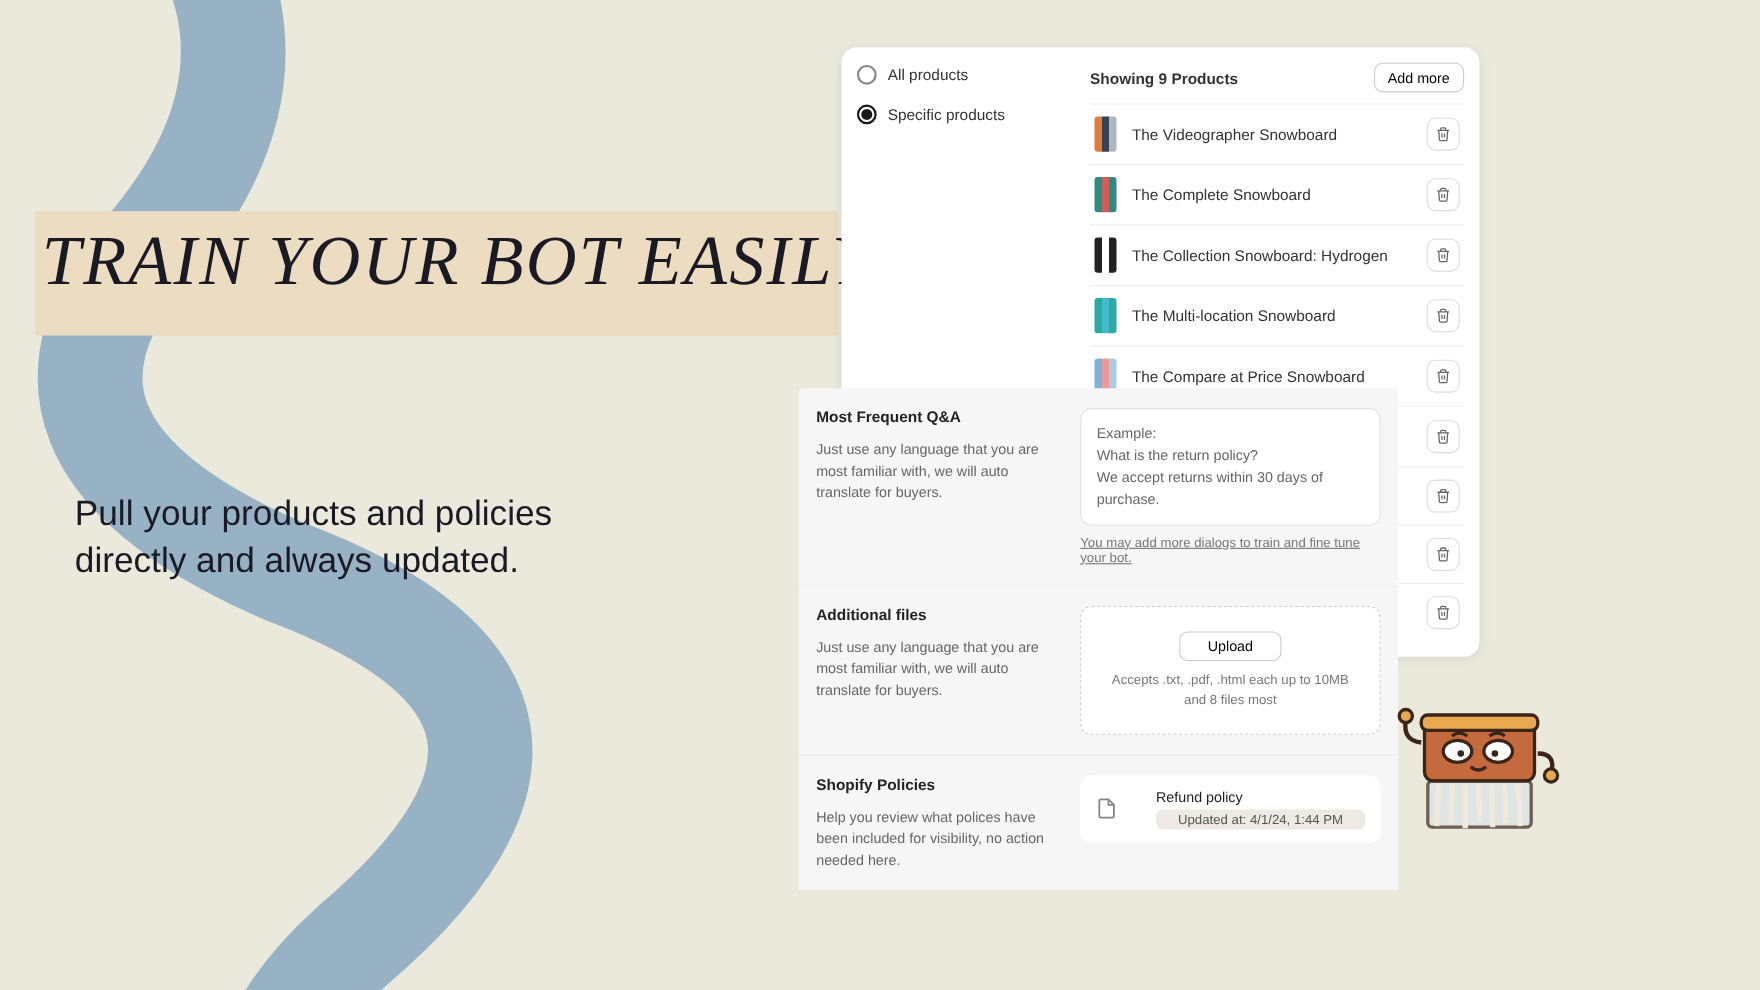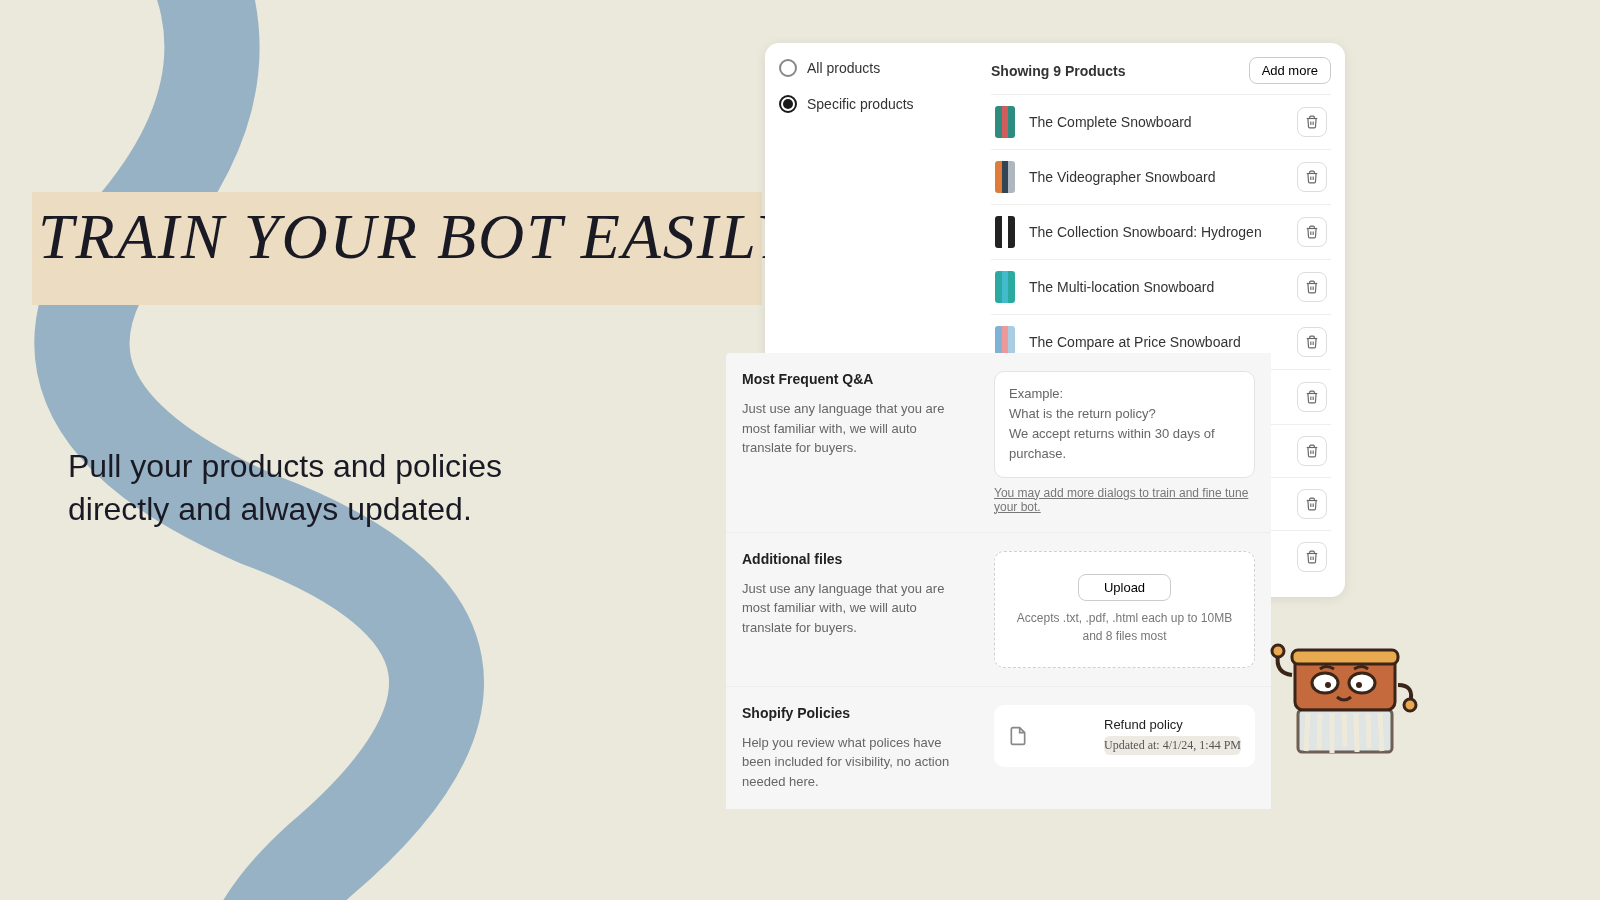--- a/index.html
+++ b/index.html
@@ -107,21 +107,21 @@
       background: #f6f6f6;
       z-index: 4;
       border-radius: 4px 0 0 0;
     }
     .section {
       padding: 18px 16px;
       border-bottom: 1px solid #eee;
     }
     .section-title { font-size: 14px; font-weight: 600; color: #222; margin-bottom: 12px; }
     .section-desc { font-size: 13px; color: #666; line-height: 1.5; max-width: 210px; }
-    .section-flex { display: flex; gap: 32px; }
+    .section-flex { display: flex; gap: 20px; }
     .section-left { width: 220px; }
     .section-right { flex: 1; }
     
     
     .qa-box {
       background: #fff; border: 1px solid #e3e3e3; border-radius: 10px;
       padding: 12px 14px; font-size: 13px; color: #666; line-height: 1.55;
     }
     .qa-hint { font-size: 12px; color: #777; margin-top: 8px; text-decoration: underline; }
     
@@ -141,23 +141,22 @@
       background: #fff; border-radius: 10px; padding: 12px 14px;
       display: flex; align-items: center; gap: 12px; justify-content: space-between;
     }
     .policy-icon {
       width: 20px; height: 20px; color: #888;
     }
     .policy-info { display: flex; flex-direction: column; gap: 4px; }
     .policy-name { font-size: 13px; color: #222; }
     .policy-badge {
       display: inline-block; font-size: 12px; color: #555;
-      background: #eceae3; padding: 2px 0; border-radius: 6px;
+      background: #eceae3; padding: 2px 20px; border-radius: 6px;
       width: fit-content;
-      font-family: Liberation Serif, serif;
     }
     
     
     .mascot {
       position: absolute;
       bottom: 135px;
       right: 180px;
       width: 150px;
       height: 140px;
       z-index: 5;
@@ -188,34 +187,34 @@
         <span>Specific products</span>
       </div>
     </div>
     <div class="products-main">
       <div class="products-header">
         <span class="products-count">Showing 9 Products</span>
         <button class="add-more-btn">Add more</button>
       </div>
       <div id="product-list">
           <div class="product-row">
+            <div class="product-thumb" style="background: linear-gradient(90deg, rgb(224, 123, 57) 33%, rgb(51, 68, 85) 33%, rgb(51, 68, 85) 66%, rgb(174, 182, 191) 66%);"></div>
+            <span class="product-name">The Videographer Snowboard</span>
+            <button class="trash-btn">
+              <svg width="14" height="14" viewBox="0 0 24 24" fill="none" stroke="#666" stroke-width="2">
+                <polyline points="3 6 5 6 21 6"></polyline>
+                <path d="M19 6l-1 14a2 2 0 0 1-2 2H8a2 2 0 0 1-2-2L5 6"></path>
+                <path d="M10 11v6M14 11v6"></path>
+                <path d="M8 6V4a2 2 0 0 1 2-2h4a2 2 0 0 1 2 2v2"></path>
+              </svg>
+            </button>
+          </div>
+          <div class="product-row">
             <div class="product-thumb" style="background: linear-gradient(90deg, rgb(46, 139, 127) 33%, rgb(209, 92, 92) 33%, rgb(209, 92, 92) 66%, rgb(46, 139, 127) 66%);"></div>
             <span class="product-name">The Complete Snowboard</span>
-            <button class="trash-btn">
-              <svg width="14" height="14" viewBox="0 0 24 24" fill="none" stroke="#666" stroke-width="2">
-                <polyline points="3 6 5 6 21 6"></polyline>
-                <path d="M19 6l-1 14a2 2 0 0 1-2 2H8a2 2 0 0 1-2-2L5 6"></path>
-                <path d="M10 11v6M14 11v6"></path>
-                <path d="M8 6V4a2 2 0 0 1 2-2h4a2 2 0 0 1 2 2v2"></path>
-              </svg>
-            </button>
-          </div>
-          <div class="product-row">
-            <div class="product-thumb" style="background: linear-gradient(90deg, rgb(224, 123, 57) 33%, rgb(51, 68, 85) 33%, rgb(51, 68, 85) 66%, rgb(174, 182, 191) 66%);"></div>
-            <span class="product-name">The Videographer Snowboard</span>
             <button class="trash-btn">
               <svg width="14" height="14" viewBox="0 0 24 24" fill="none" stroke="#666" stroke-width="2">
                 <polyline points="3 6 5 6 21 6"></polyline>
                 <path d="M19 6l-1 14a2 2 0 0 1-2 2H8a2 2 0 0 1-2-2L5 6"></path>
                 <path d="M10 11v6M14 11v6"></path>
                 <path d="M8 6V4a2 2 0 0 1 2-2h4a2 2 0 0 1 2 2v2"></path>
               </svg>
             </button>
           </div>
           <div class="product-row">

